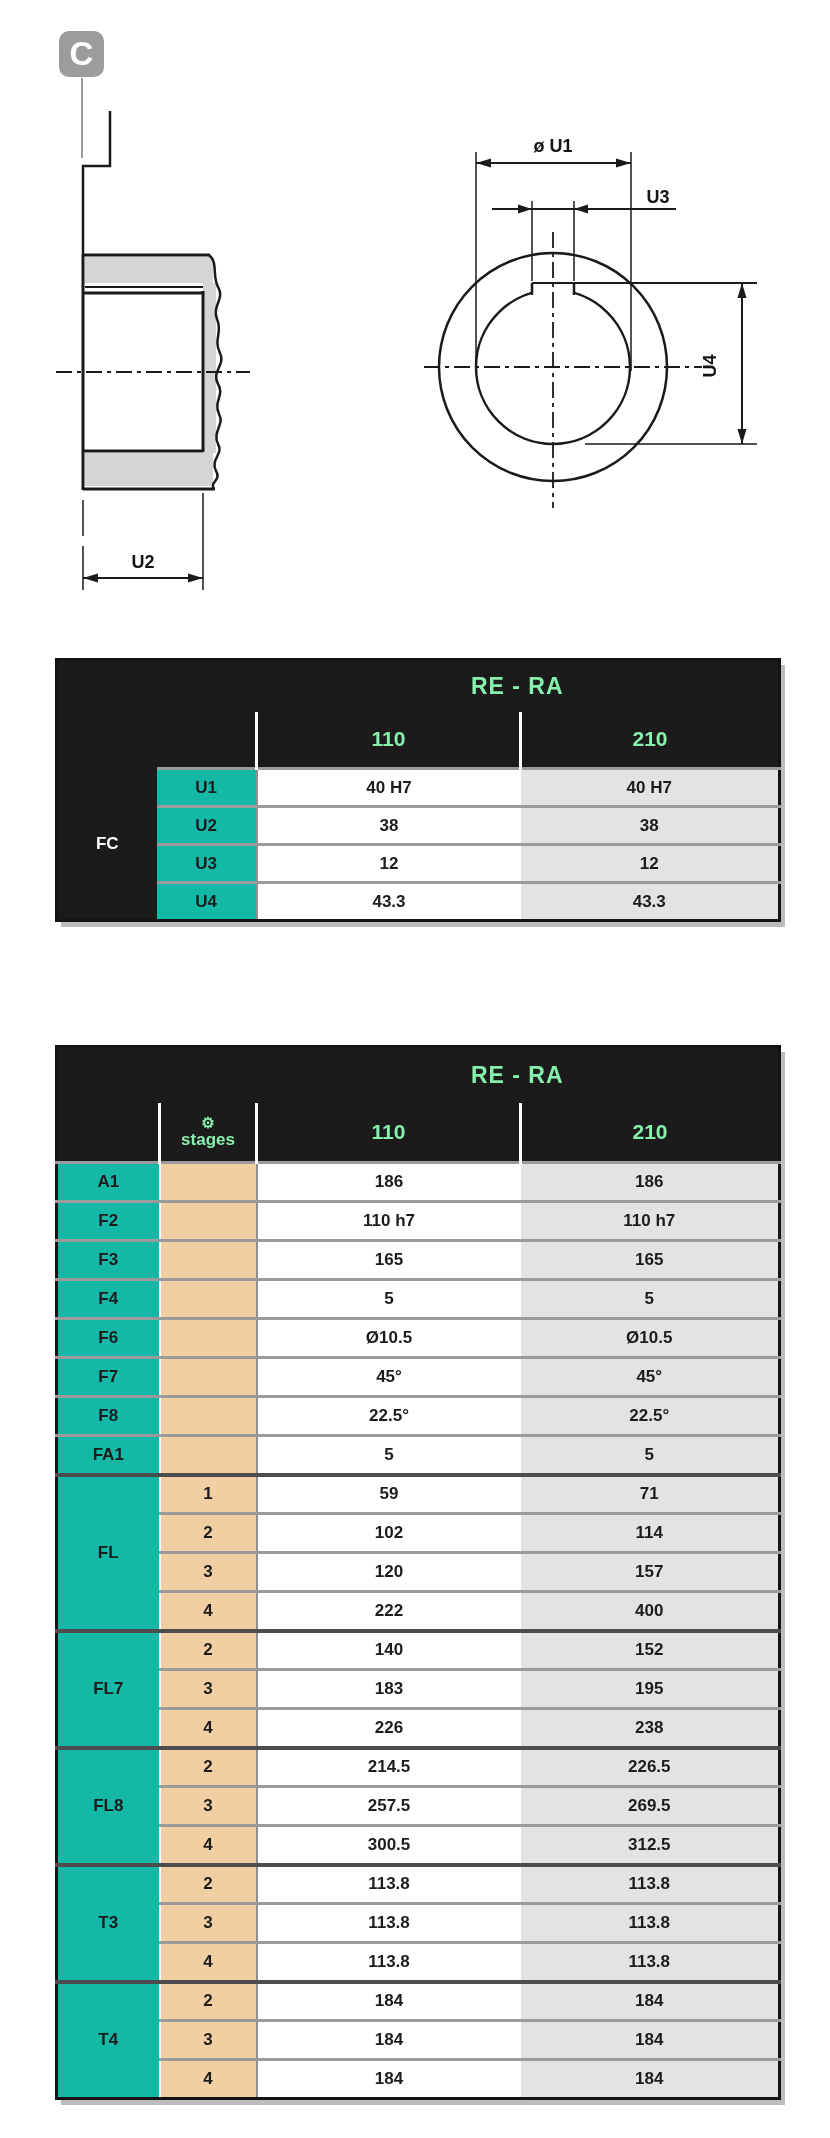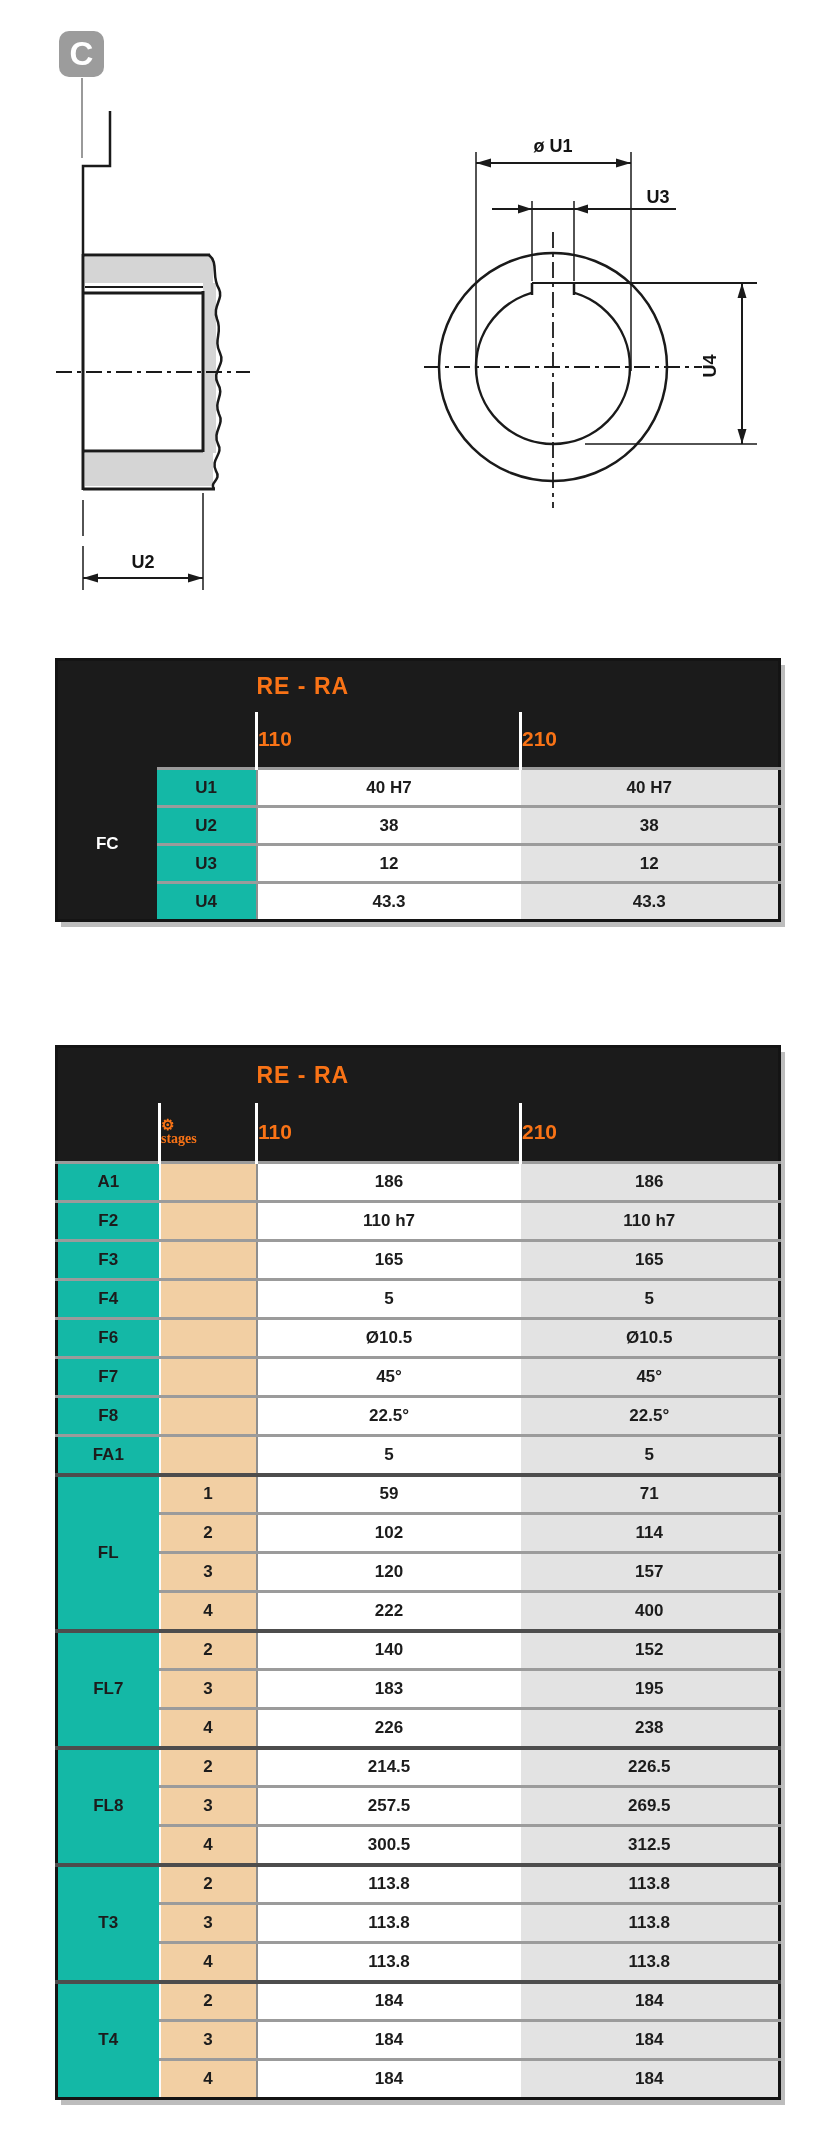--- a/index.html
+++ b/index.html
@@ -16,32 +16,32 @@
 
   svg.drawing { position:absolute; }
   svg.drawing text { font-family:"Liberation Sans", sans-serif; font-weight:bold; fill:#141414; }
 
   
   table.dim-table {
     position:absolute; border-collapse:collapse; table-layout:fixed;
     background:#ffffff; border:3px solid #141414;
     box-shadow:5px 6px 0 -1px #bdbdbd;
   }
-  .dim-table th { background:#1b1b1b; color:#f97316; font-weight:bold; text-align:left; vertical-align:middle; }
+  .dim-table th { background:#1b1b1b; color:#86efac; font-weight:bold; text-align:center; vertical-align:middle; }
   .dim-table td { vertical-align:middle; text-align:center; color:#1c1c1c; font-weight:bold; }
 
   .title-cell { font-size:23px; letter-spacing:1px; }
   #t1 .title-row th { height:52px; }
   #t1 .cols-row th { height:57px; }
   #t2 .title-row th { height:56px; }
   #t2 .cols-row th { height:60px; }
   .h-col { font-size:21px; border-left:3px solid #ffffff; }
   .h-stages { border-left:3px solid #ffffff; line-height:1.05; }
   .h-stages .gear { font-size:15px; }
-  .h-stages .word { font-size:14px;font-family:Liberation Serif, serif; }
+  .h-stages .word { font-size:17px; }
 
   #t1 .data-row td { height:38px; }
   #t2 .data-row td { height:39px; }
   .data-row td { border-top:3px solid #9b9b9b; font-size:17px; }
   tr.group-start td { border-top:4px solid #4d4d4d; }
 
   .fc-cell { background:#1b1b1b; color:#ffffff !important; font-size:32px; border-top:none !important; }
   .lbl-cell { background:#14b8a6; }
   .stage-cell { background:#f2cfa3; border-left:2px solid #fbfbfb; }
   .v110 { background:#ffffff; border-left:2px solid #8e8e8e; }

